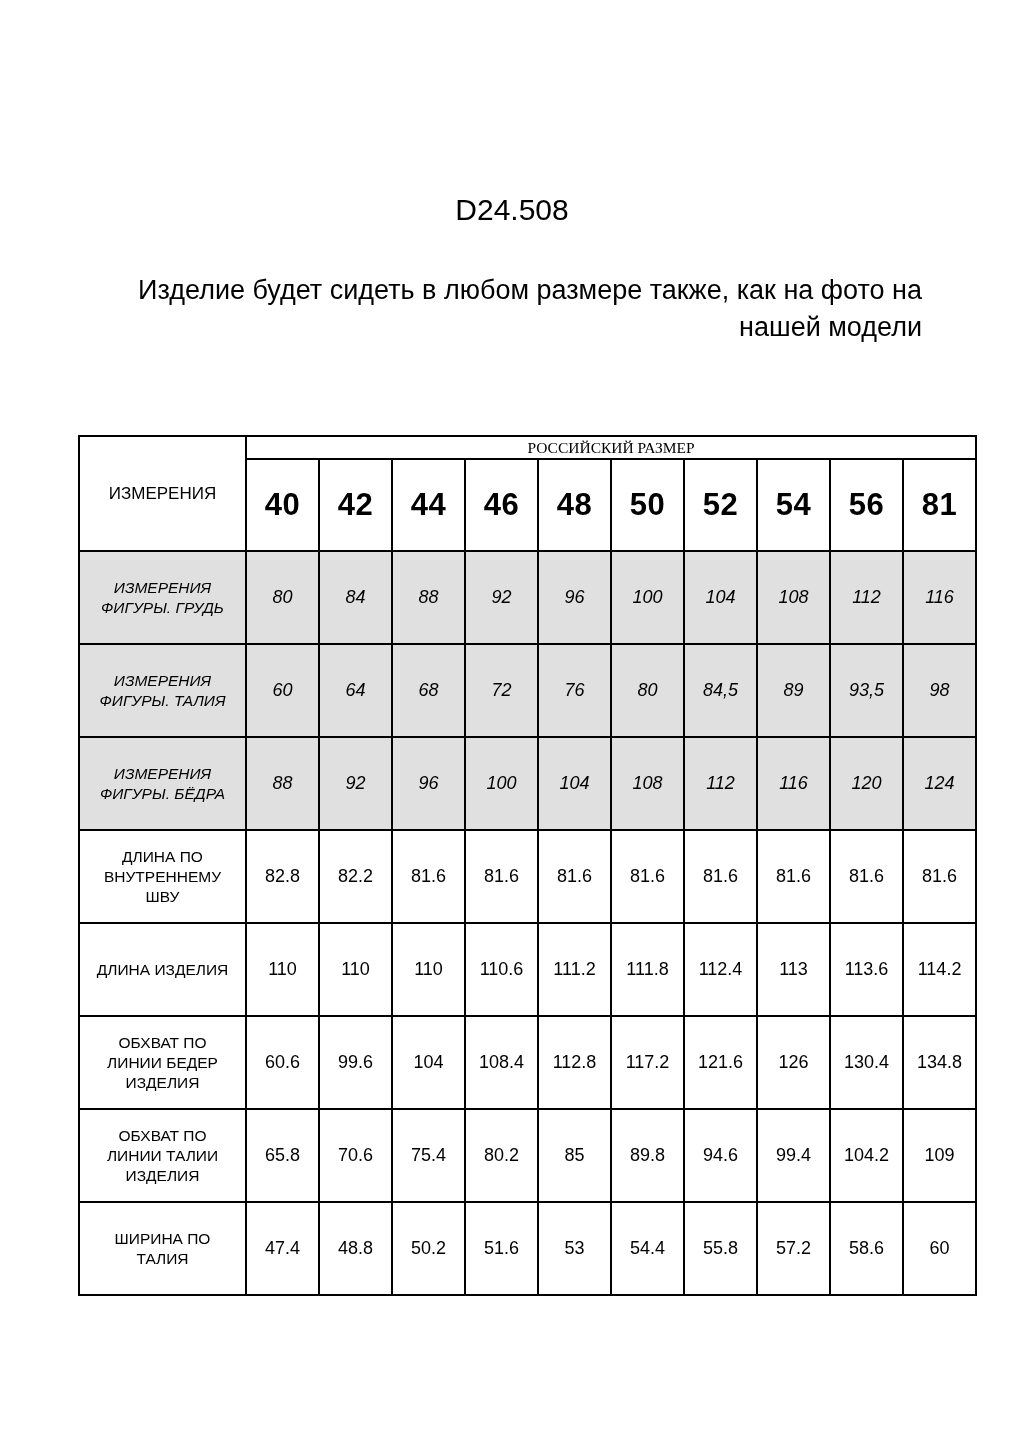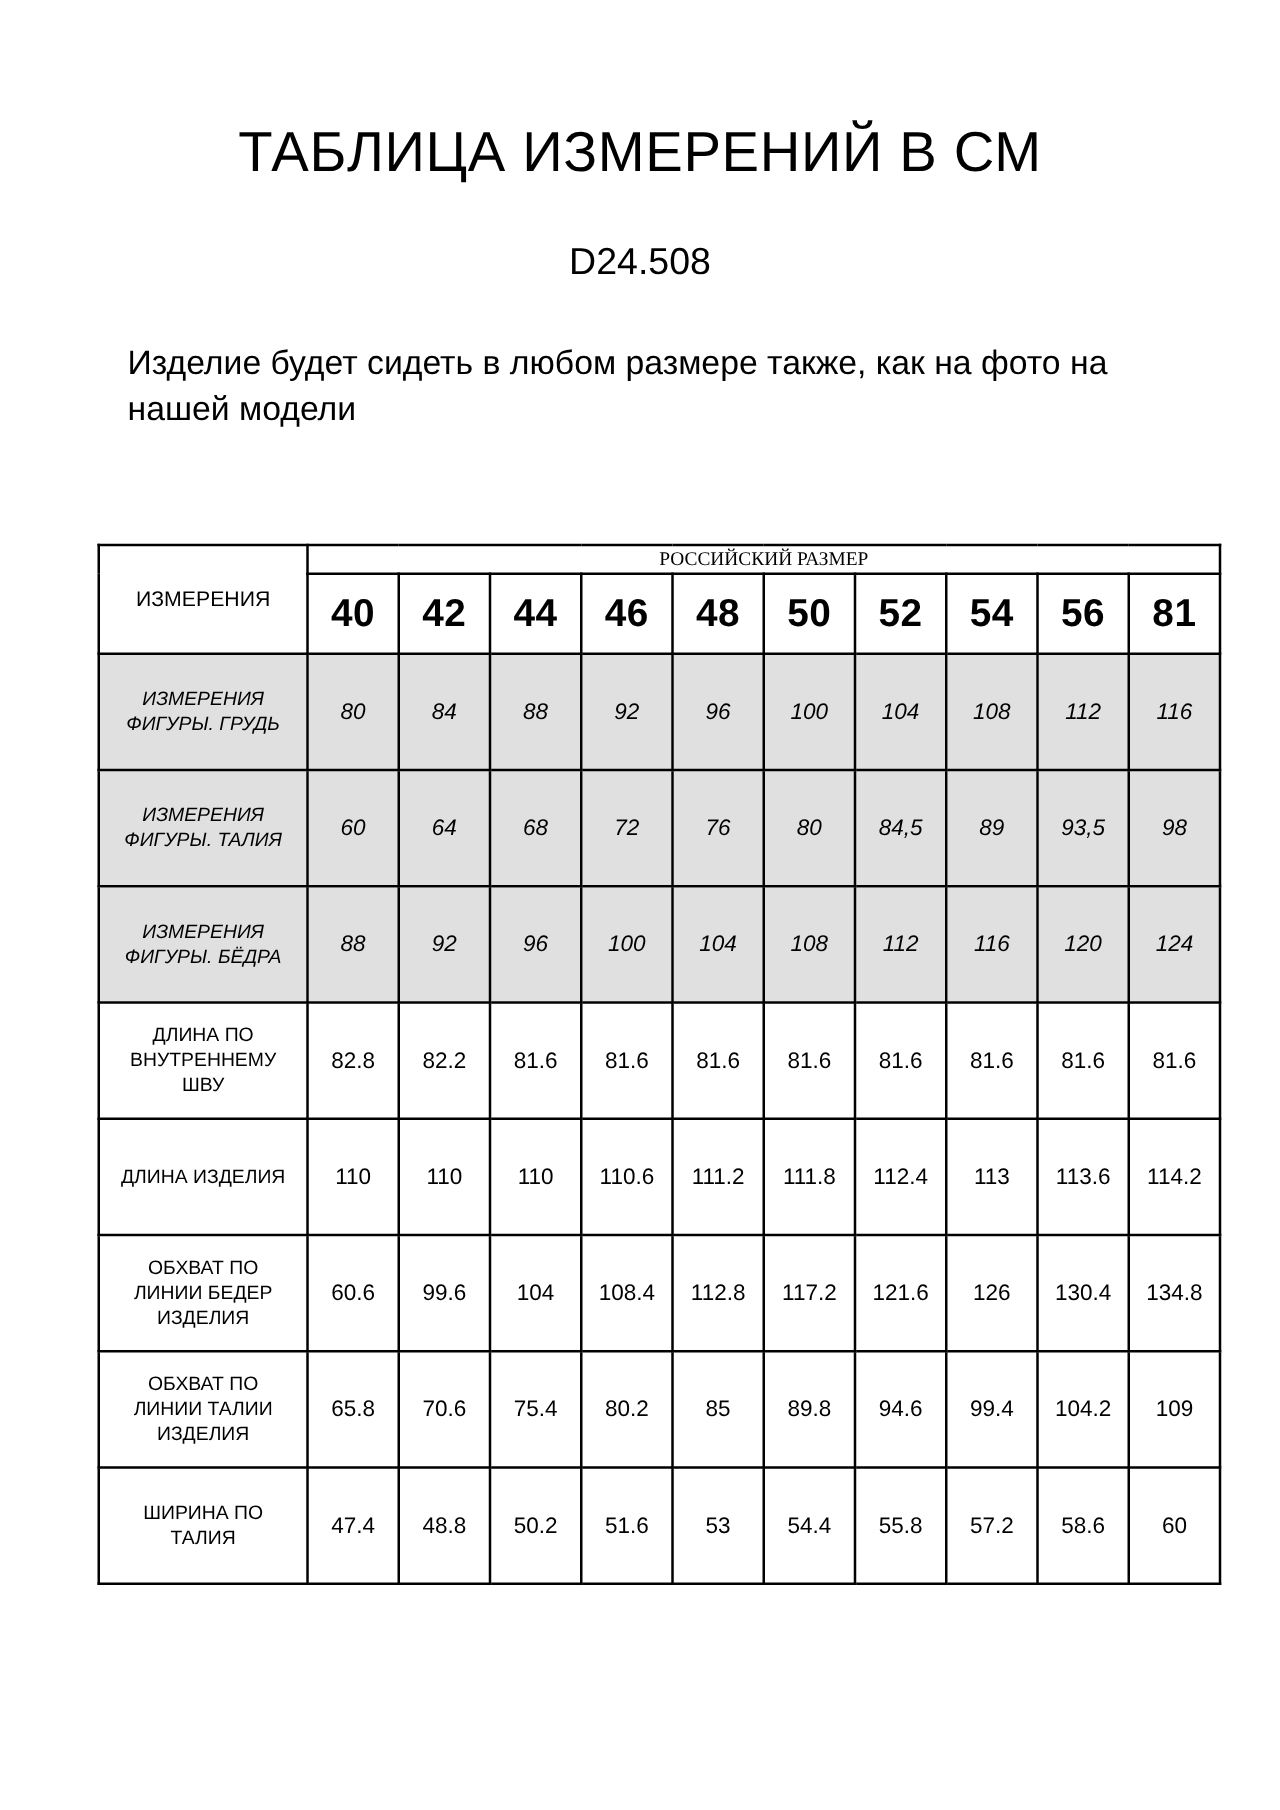--- a/index.html
+++ b/index.html
@@ -23,21 +23,21 @@
     text-align:center;
     font-size:45px;font-weight:400;letter-spacing:0.5px;
   }
   .article{
     position:absolute;top:193px;left:0;width:100%;
     text-align:center;
     font-size:30px;font-weight:400;
   }
   .note{
     position:absolute;top:272px;left:102px;width:820px;
-    text-align:left;
+    text-align:right;
     font-size:27px;line-height:37px;font-weight:400;
   }
   table.size-table{
     position:absolute;top:435px;left:78px;
     width:897px;
     border-collapse:collapse;
     table-layout:fixed;
   }
   .size-table td,.size-table th{
     border:2px solid var(--border);
@@ -49,21 +49,21 @@
   col.label-col{width:167px;}
   col.size-col{width:73px;}
   tr.group-row{height:21px;}
   .group-header{
     font-size:15.5px;font-weight:400;
     padding:0;line-height:17px;font-family:Liberation Serif, serif;
   }
   .corner{
     font-size:17px;font-weight:400;margin-left:20px;
   }
-  tr.size-row{height:64px;}
+  tr.size-row{height:92px;}
   .size-h{
     font-size:31px;font-weight:700;
     letter-spacing:0.5px;
   }
   tbody tr{height:93px;}
   td.row-label{
     font-size:15.5px;line-height:20px;
     padding:2px 10px;
     margin-top:12px;
   }
@@ -73,21 +73,20 @@
   tr.shaded td{
     background:var(--shaded-bg);
     font-style:italic;
   }
 </style>
 </head>
 <body>
 
 <div class="page">
 
-  <h1 class="title">ТАБЛИЦА ИЗМЕРЕНИЙ В СМ</h1>
 
   <div class="article">D24.508</div>
 
   <p class="note">Изделие будет сидеть в любом размере также, как на фото на нашей модели</p>
 
   <table class="size-table">
     <colgroup id="table-cols">
         <col class="label-col">
         <col class="size-col">
         <col class="size-col">

